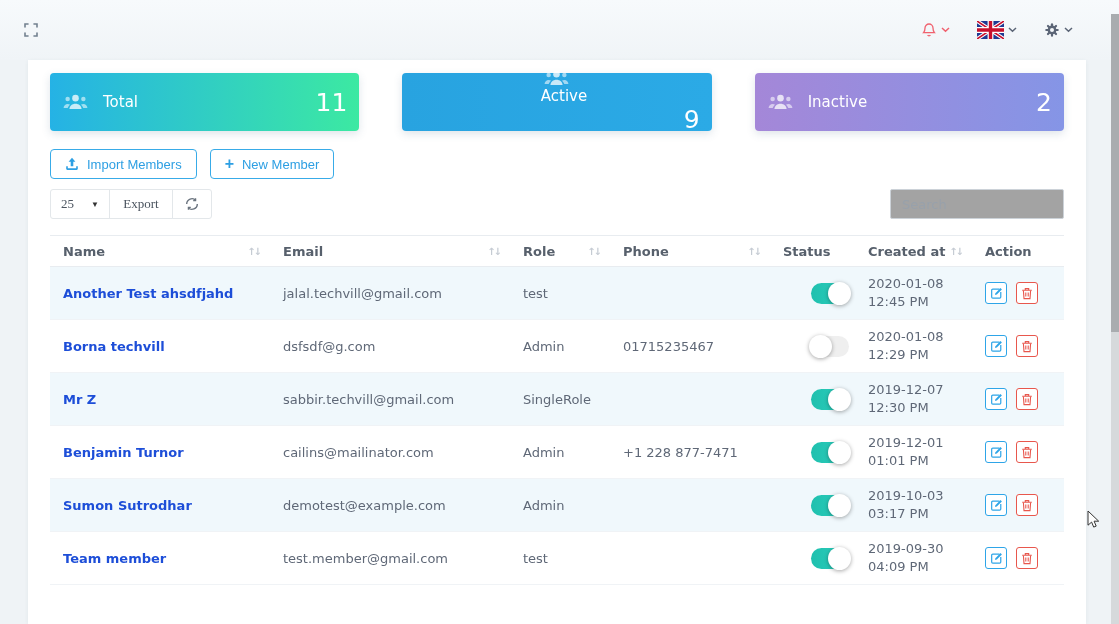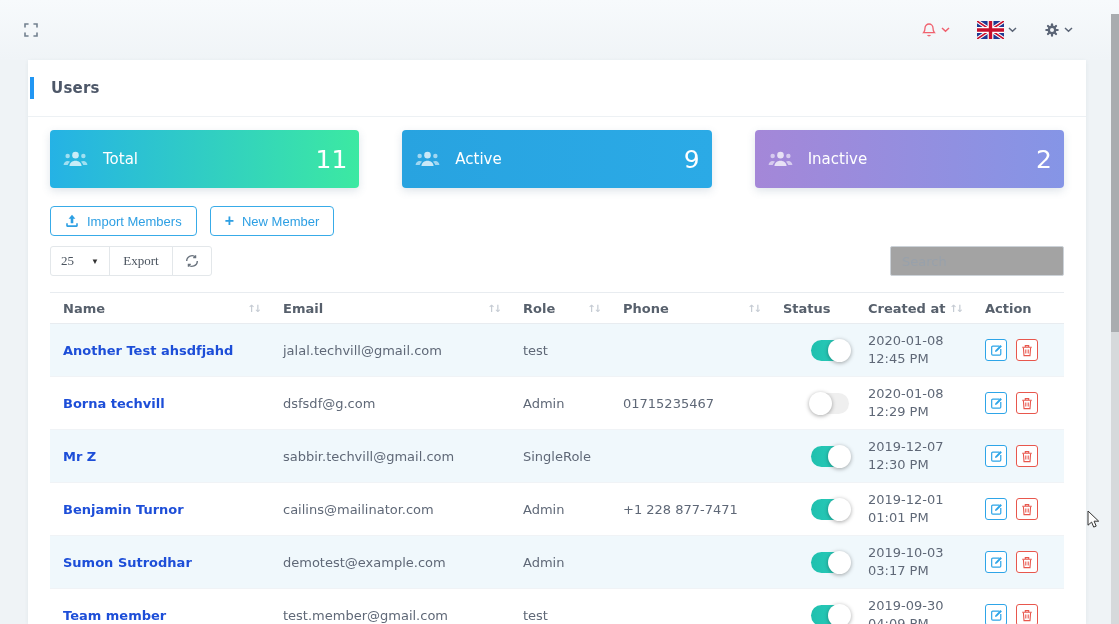--- a/index.html
+++ b/index.html
@@ -26,21 +26,21 @@
     box-shadow:0 1px 4px rgba(60,80,100,.07);overflow:hidden;}
   .title-row{height:57px;border-bottom:1px solid #edf1f4;display:flex;align-items:center;}
   .title-accent{width:4px;height:22px;background:#2196f3;margin-left:2px;}
   .page-title{margin-left:17px;font-size:15px;font-weight:600;color:#4d5768;letter-spacing:.2px;}
   .content{padding:0 22px;}
   
   .stats-row{display:flex;gap:43px;margin-top:13px;}
   .stat{flex:1;height:58px;border-radius:4px;display:flex;align-items:center;padding:0 12px;color:#fff;
     box-shadow:0 3px 8px rgba(80,110,140,.18);justify-content:center;}
   .stat.total{background:linear-gradient(90deg,#25b2e5,#3ce9a2);}
-  .stat.active{background:linear-gradient(90deg,#28a3e0,#2baae6);}
+  .stat.active{background:linear-gradient(90deg,#28a3e0,#2baae6);flex-direction:column;}
   .stat.inactive{background:linear-gradient(90deg,#a487d8,#8595e6);}
   .stat .s-icon{display:flex;opacity:.75;}
   .stat .s-label{margin-left:14px;font-size:15px;}
   .stat .s-value{margin-left:auto;font-size:25px;font-weight:400;}
   
   .btn-row{margin-top:18px;display:flex;gap:13px;}
   .btn-outline{display:flex;align-items:center;gap:8px;height:30px;padding:0 14px;background:#fff;
     border:1px solid #38abe8;border-radius:4px;color:#2d9fe3;font-size:13px;cursor:pointer;justify-content:space-between;}
   .plus{font-size:16px;font-weight:700;line-height:1;}
   
@@ -139,24 +139,20 @@
       <span class="caret">
         <svg width="9" height="6" viewBox="0 0 9 6" fill="none" stroke="#5b6576" stroke-width="1.5">
             <path d="M1 1l3.5 3.3L8 1"></path>
           </svg>
       </span>
     </div>
   </div>
 </div>
 
 <div class="card">
-  <div class="title-row">
-    <div class="title-accent"></div>
-    <div class="page-title">Users</div>
-  </div>
 
   <div class="content">
     <div class="stats-row">
       <div class="stat total">
         <span class="s-icon">
           <svg width="27" height="17" viewBox="0 0 24 16" fill="#ffffff">
             <circle cx="4.6" cy="4.8" r="2.1" opacity=".75"></circle>
             <path d="M.8 13.2c0-2.3 1.7-3.9 3.8-3.9.9 0 1.7.3 2.3.8-1.2 1-2 2.3-2.2 3.1z" opacity=".75"></path>
             <circle cx="19.4" cy="4.8" r="2.1" opacity=".75"></circle>
             <path d="M23.2 13.2c0-2.3-1.7-3.9-3.8-3.9-.9 0-1.7.3-2.3.8 1.2 1 2 2.3 2.2 3.1z" opacity=".75"></path>

